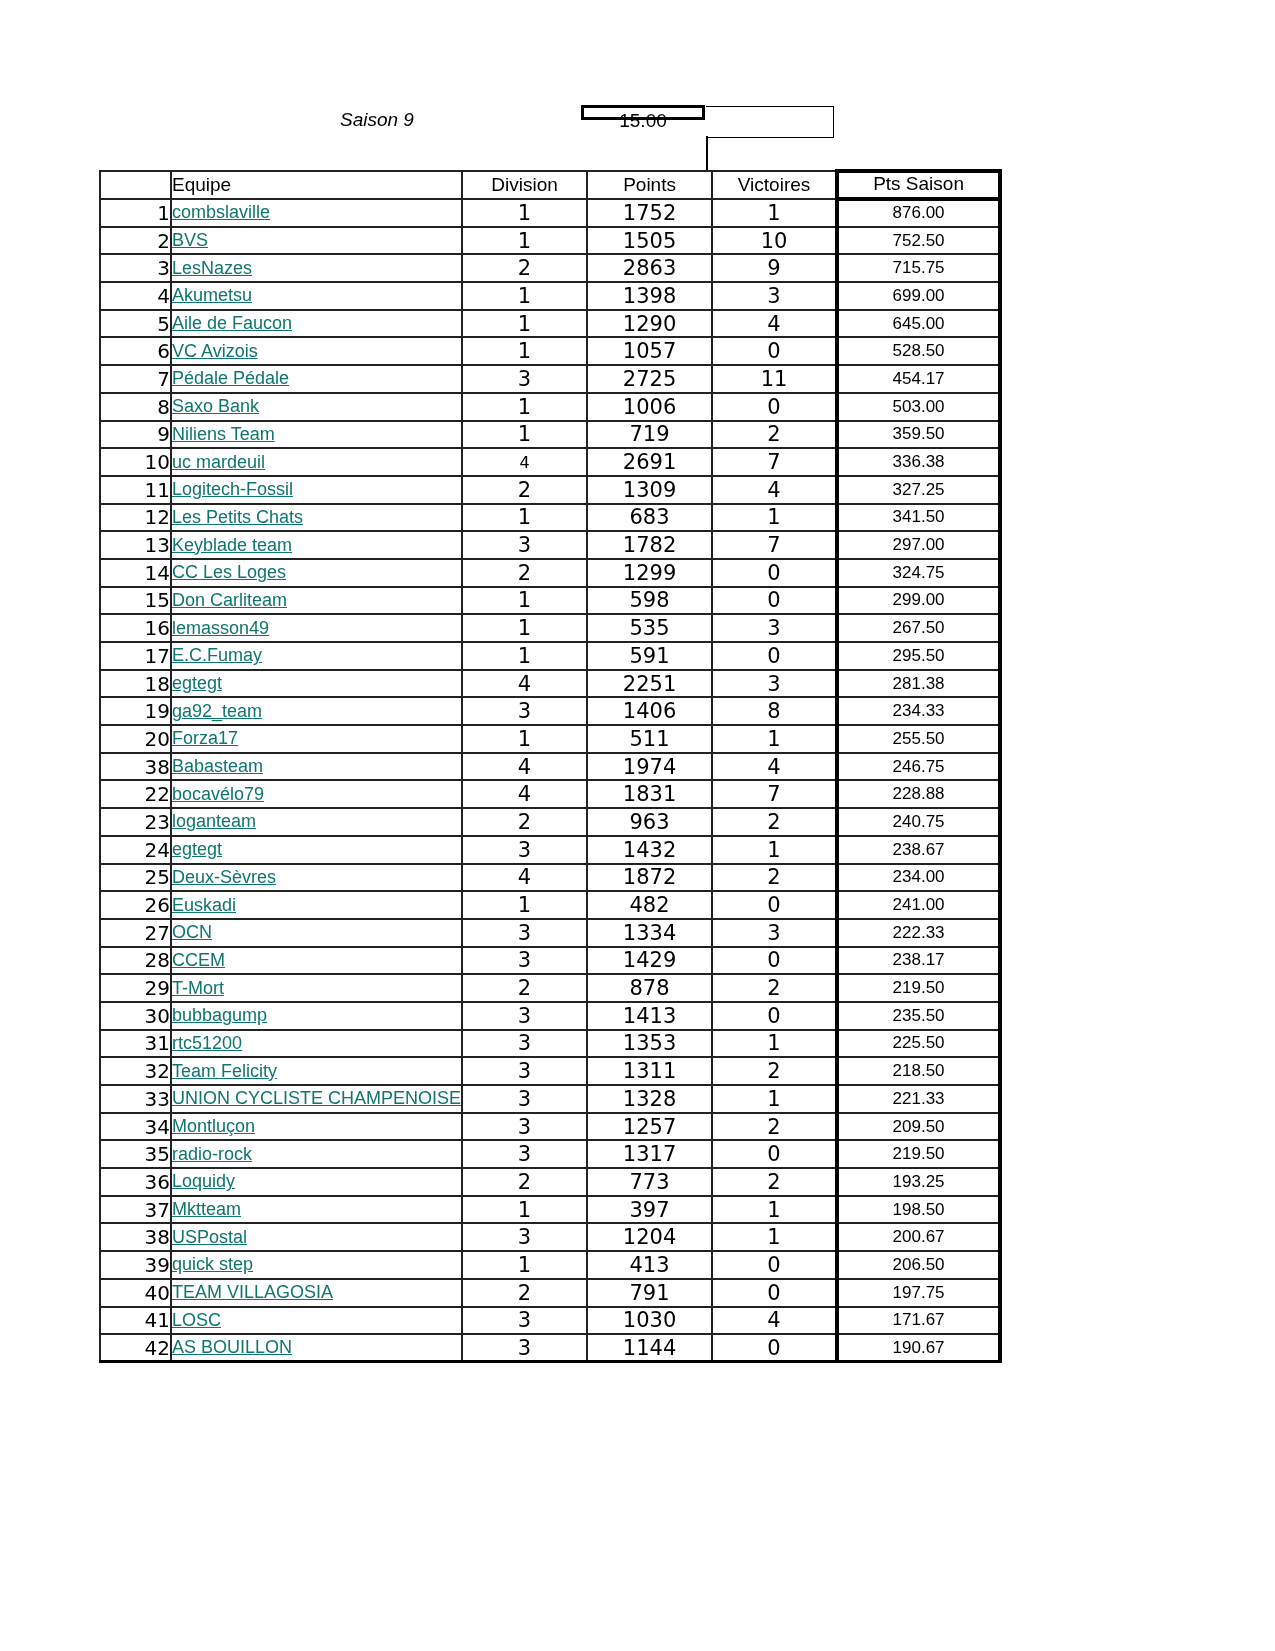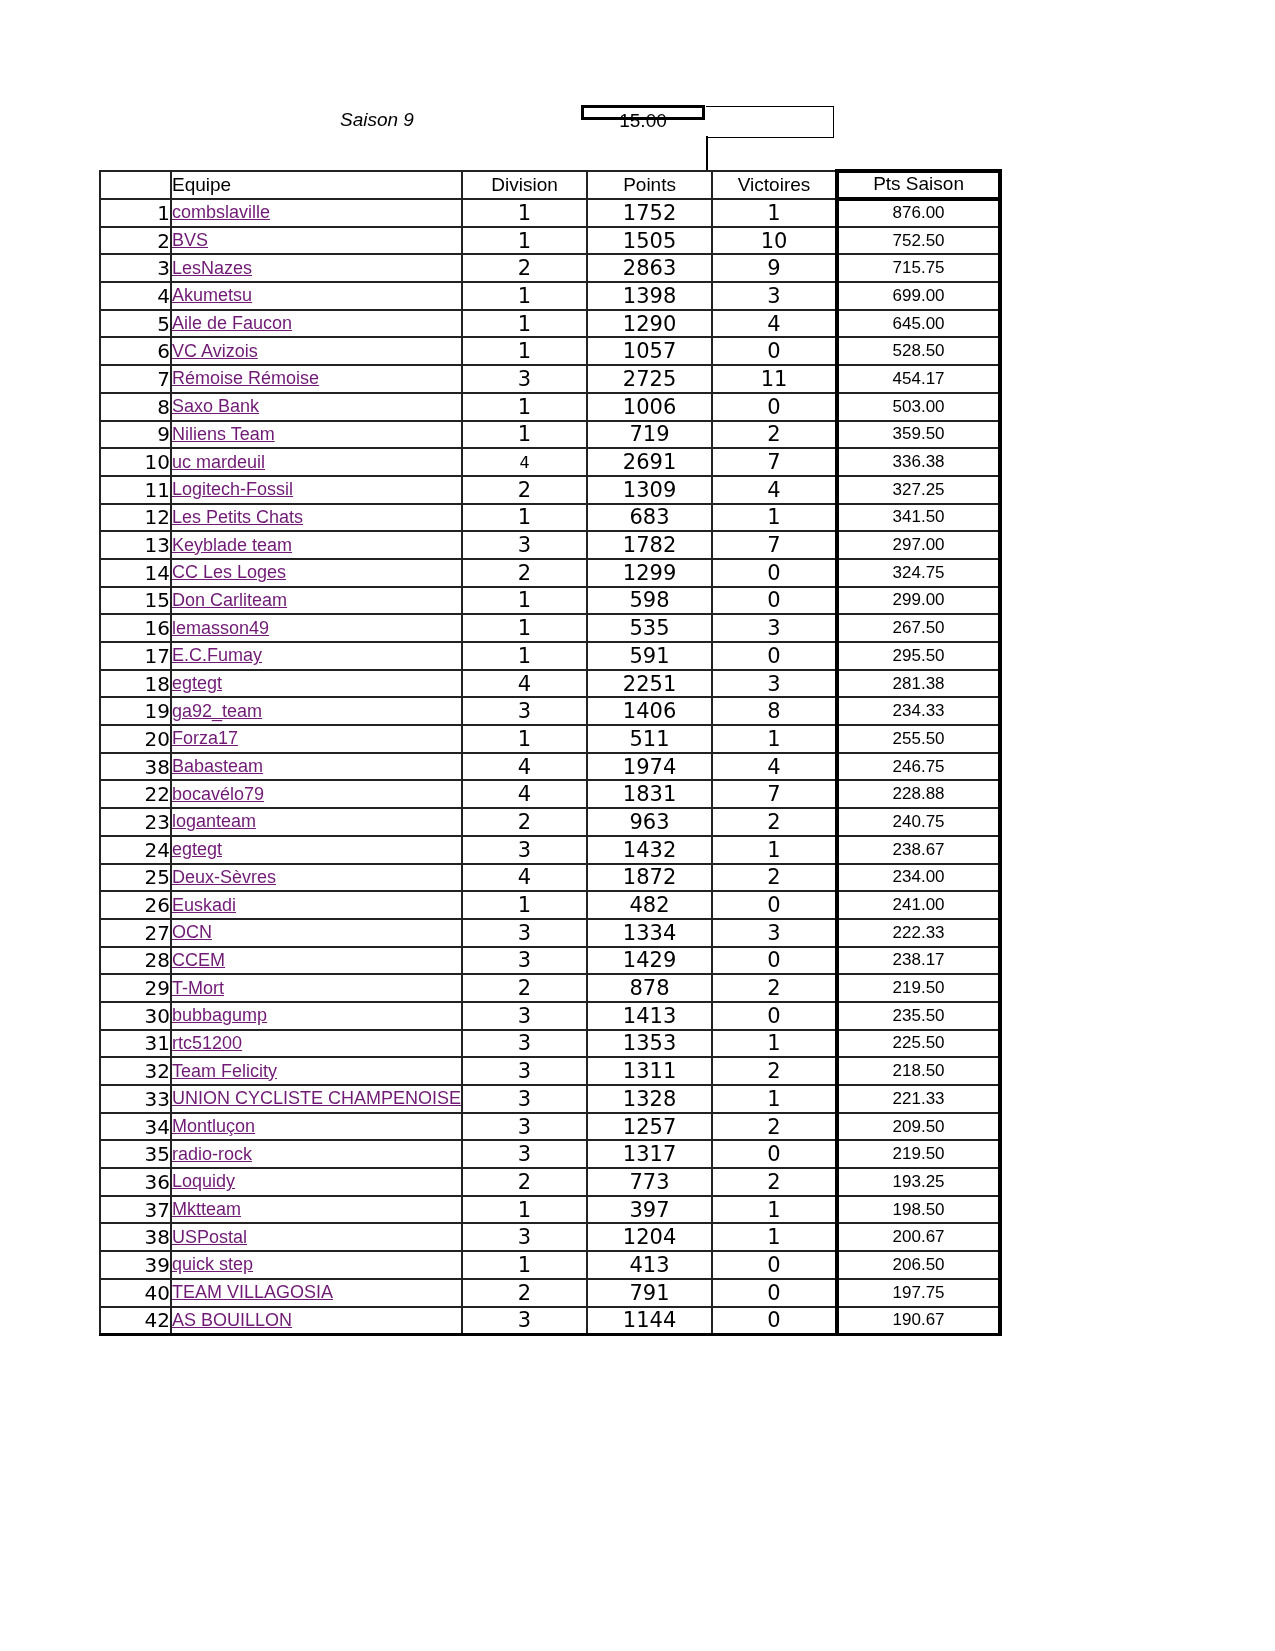--- a/index.html
+++ b/index.html
@@ -21,21 +21,21 @@
         height: 17px; vertical-align: bottom; padding-bottom: 2px; }
   col.c-rank { width: 71px; }
   col.c-team { width: 287px; }
   col.c-div { width: 125px; }
   col.c-pts { width: 125px; }
   col.c-vic { width: 125px; }
   col.c-season { width: 163px; }
   th.h-team { text-align: left; padding-left: 4px; }
   td.rank { text-align: right; padding-right: 5px; font-size: 20px; }
   td.team { text-align: left; padding-left: 3px; font-family: "Liberation Sans", sans-serif; font-size: 18px; }
-  td.team a { color: #701a75; }
+  td.team a { color: #0f766e; }
   td.div, td.pts, td.vic { text-align: center; font-size: 21px; }
   td.div.small { font-size: 16px; }
   td.season { text-align: center; font-size: 17px; font-family: "Liberation Sans", sans-serif; }
   th.h-season { border: 4px solid #000 !important; }
   td.season { border-left: 4px solid #000 !important; border-right: 4px solid #000 !important; }
   tr:last-child td.season { border-bottom: 3px solid #000 !important; }
   tr:last-child td { border-bottom: 3px solid #000; }
 </style>
 </head>
 <body>
@@ -108,21 +108,21 @@
       <tr>
         <td class="rank">6</td>
         <td class="team"><a href="#">VC Avizois</a></td>
         <td class="div">1</td>
         <td class="pts">1057</td>
         <td class="vic">0</td>
         <td class="season">528.50</td>
       </tr>
       <tr>
         <td class="rank">7</td>
-        <td class="team"><a href="#">Rémoise Rémoise</a></td>
+        <td class="team"><a href="#">Pédale Pédale</a></td>
         <td class="div">3</td>
         <td class="pts">2725</td>
         <td class="vic">11</td>
         <td class="season">454.17</td>
       </tr>
       <tr>
         <td class="rank">8</td>
         <td class="team"><a href="#">Saxo Bank</a></td>
         <td class="div">1</td>
         <td class="pts">1006</td>
@@ -379,20 +379,28 @@
       </tr>
       <tr>
         <td class="rank">40</td>
         <td class="team"><a href="#">TEAM VILLAGOSIA</a></td>
         <td class="div">2</td>
         <td class="pts">791</td>
         <td class="vic">0</td>
         <td class="season">197.75</td>
       </tr>
       <tr>
+        <td class="rank">41</td>
+        <td class="team"><a href="#">LOSC</a></td>
+        <td class="div">3</td>
+        <td class="pts">1030</td>
+        <td class="vic">4</td>
+        <td class="season">171.67</td>
+      </tr>
+      <tr>
         <td class="rank">42</td>
         <td class="team"><a href="#">AS BOUILLON</a></td>
         <td class="div">3</td>
         <td class="pts">1144</td>
         <td class="vic">0</td>
         <td class="season">190.67</td>
       </tr>
     </tbody>
 </table>
 

